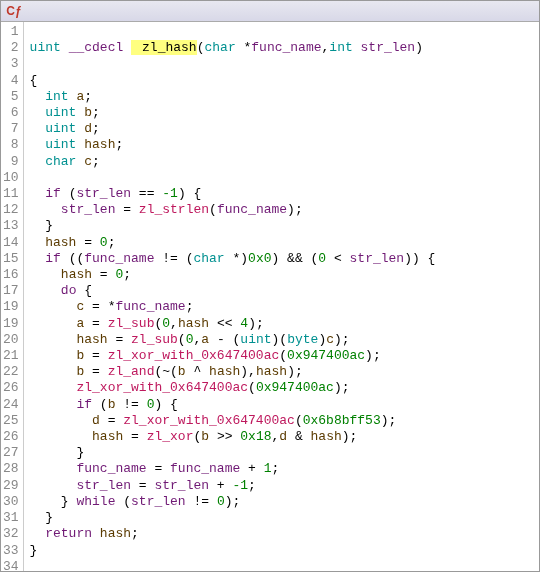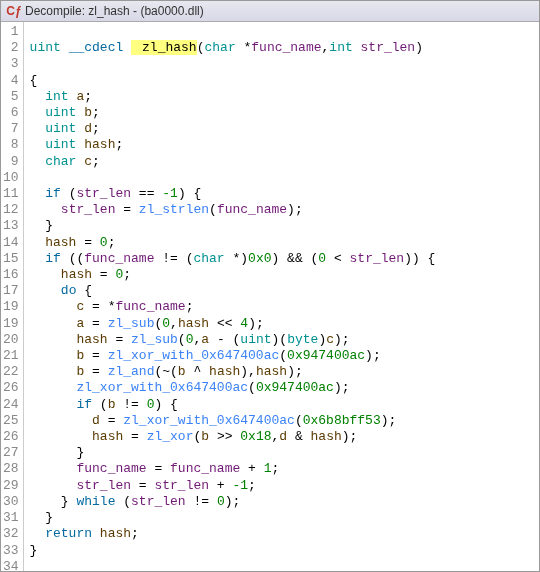--- a/index.html
+++ b/index.html
@@ -51,36 +51,35 @@
   user-select: none;
   line-height: 16.2px;
   min-width: 22px;
 }
 .code {
   padding: 2px 6px;
   line-height: 16.2px;
   white-space: pre;
   flex: 1;
 }
-.kw { color: #0369a1; }
+.kw { color: #701a75; }
 .type { color: #009090; text-align: center; }
 .num { color: #008000; }
 .var { color: #5a3a00; }
-.glob { color: #3b82f6; }
+.glob { color: #be185d; }
 .hlname { background: #ffff80; color: #000; padding-left: 11px; }
 .param { color: #701a75; }
 .paren { color: #000; }
 </style>
 </head>
 <body>
 
 <div class="window">
   <div class="titlebar">
     <span class="titlebar-icon">Cƒ</span>
-    <span>Decompile: zl_hash - (ba0000.dll)</span>
   </div>
   <div class="editor">
     <div class="gutter" id="gutter">
         <div>1</div>
         <div>2</div>
         <div>3</div>
         <div>4</div>
         <div>5</div>
         <div>6</div>
         <div>7</div>

